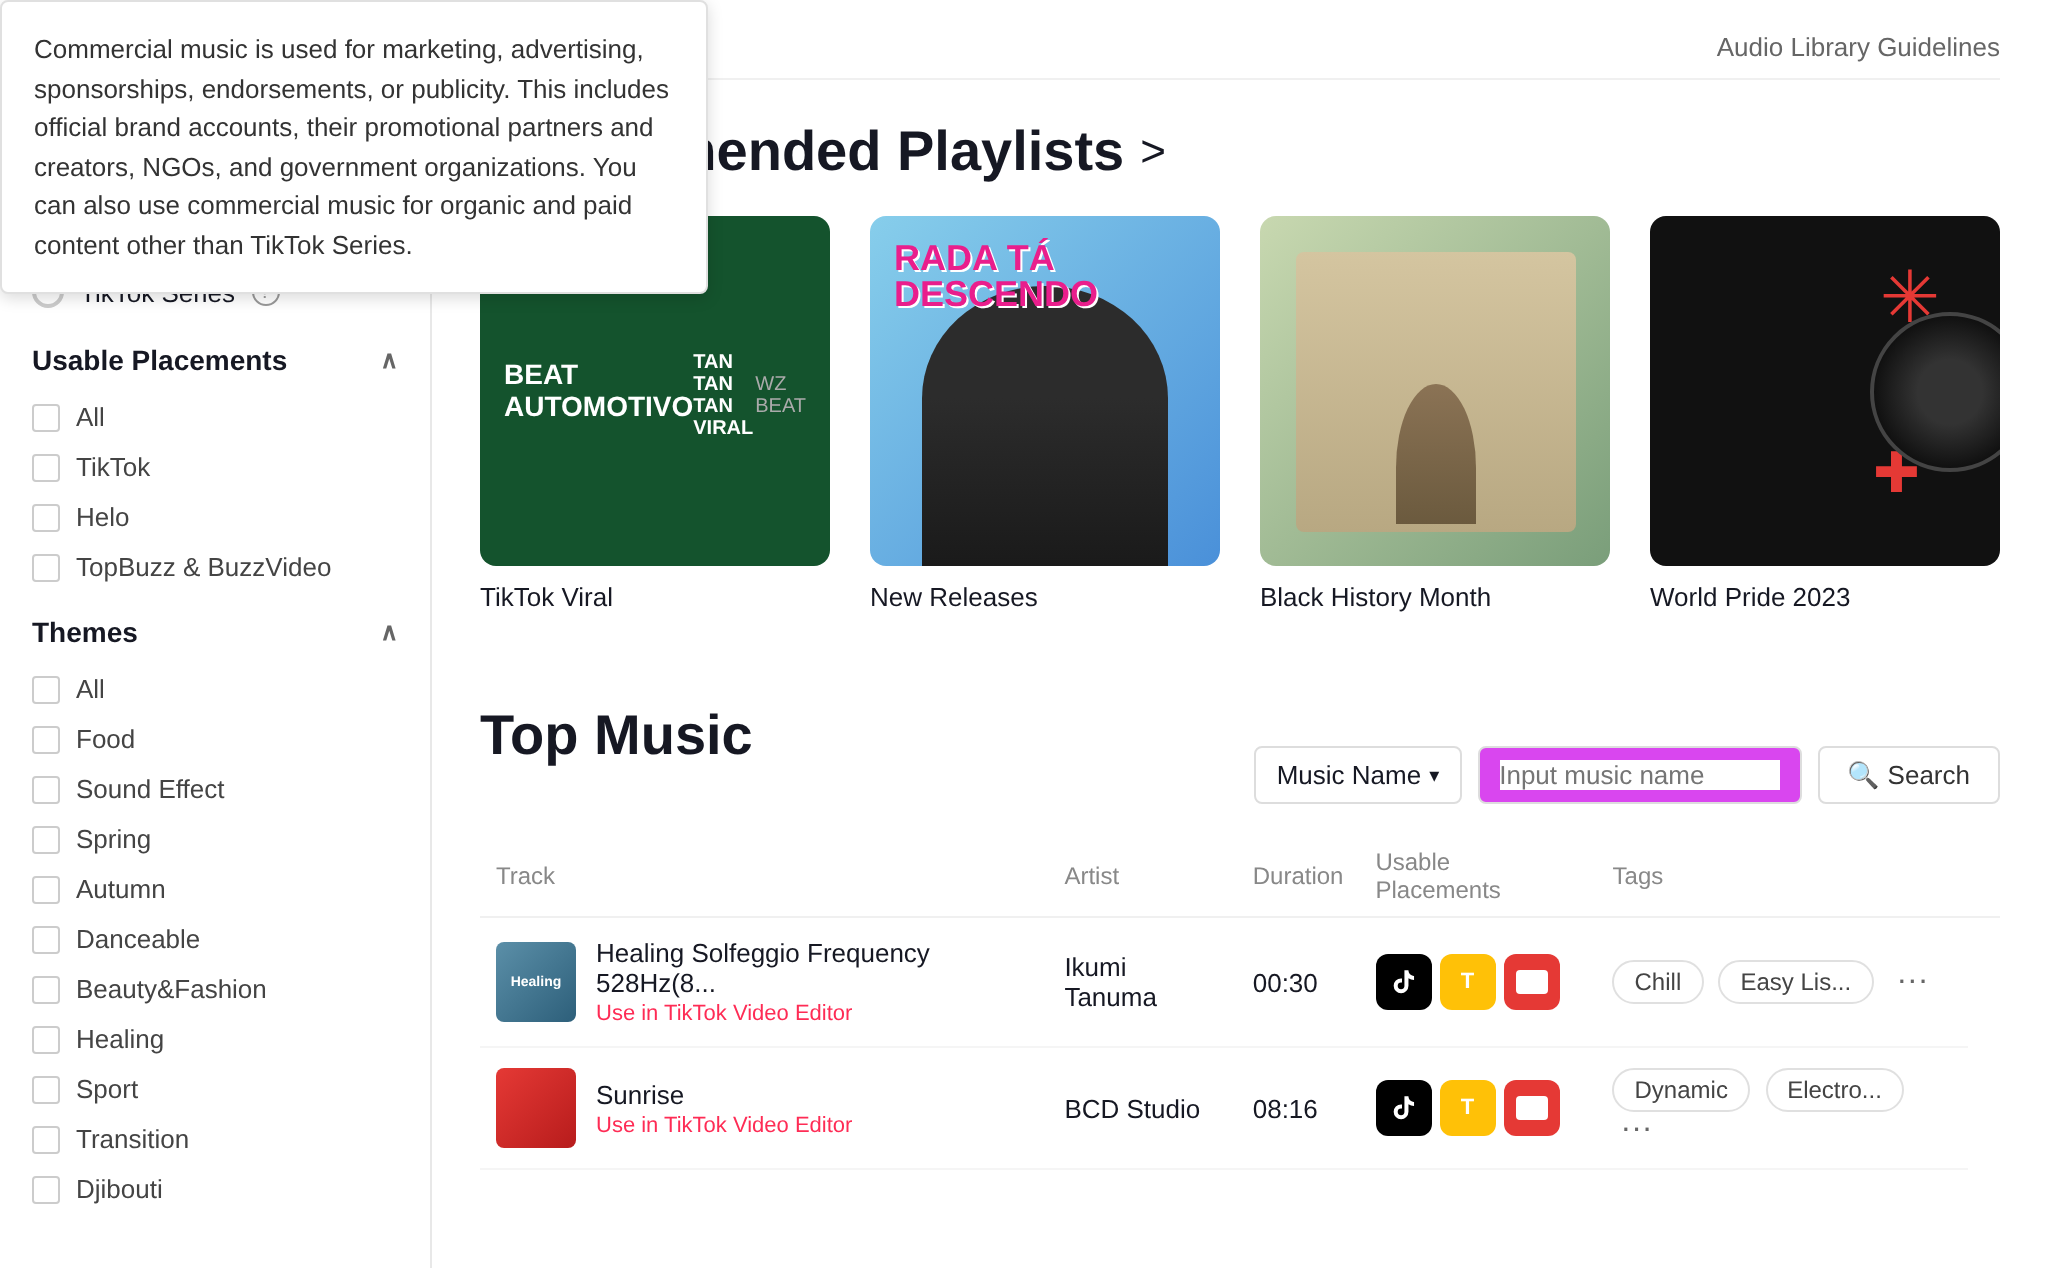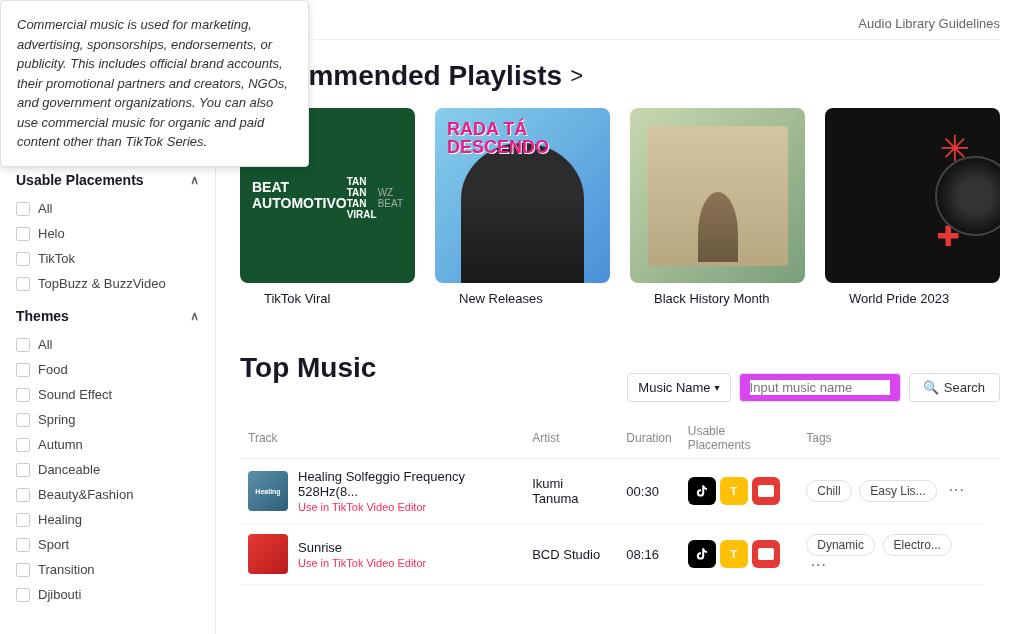--- a/index.html
+++ b/index.html
@@ -4,31 +4,30 @@
   <style>
     * { box-sizing: border-box; margin: 0; padding: 0; }
     body { font-family: -apple-system, BlinkMacSystemFont, 'Segoe UI', sans-serif; background: #fff; color: #161823; font-size: 14px; overflow: hidden; }
 
     .app-container { display: flex; height: 634px; width: 1024px; position: relative; }
 
     
     .tooltip-overlay {
       position: absolute;
       top: 0; left: 0;
-      width: 309px;
+      width: 354px;
       background: #fff;
       border: 1px solid #e0e0e0;
       border-radius: 4px;
       padding: 14px 16px;
       font-size: 13px;
       line-height: 1.5;
       color: #333;
       z-index: 100;
       box-shadow: 0 2px 8px rgba(0,0,0,0.15);
-      font-style: italic;
     }
 
     
     .sidebar {
       width: 216px;
       background: #fff;
       border-right: 1px solid #e8e8e8;
       padding: 100px 0 0 0;
       overflow-y: auto;
       flex-shrink: 0;
@@ -244,21 +243,20 @@
       width: 80px; height: 80px;
       border-radius: 50%;
       background: radial-gradient(circle, #333 30%, #111 70%);
       border: 2px solid #444;
     }
 
     .playlist-name {
       font-size: 13px;
       font-weight: 500;
       color: #161823;
-      margin-left: 24px;
     }
 
     
     .top-music-header {
       display: flex;
       align-items: center;
       justify-content: space-between;
       margin-bottom: 16px;
     }
     .top-music-title {
@@ -417,25 +415,25 @@
     <div class="section-header">
       <span>Usable Placements</span>
       <span class="chevron-icon">∧</span>
     </div>
     <div class="filter-item">
       <div class="checkbox"></div>
       <span>All</span>
     </div>
     <div class="filter-item">
       <div class="checkbox"></div>
+      <span>TikTok</span>
+    </div>
+    <div class="filter-item">
+      <div class="checkbox"></div>
       <span>Helo</span>
-    </div>
-    <div class="filter-item">
-      <div class="checkbox"></div>
-      <span>TikTok</span>
     </div>
     <div class="filter-item">
       <div class="checkbox"></div>
       <span>TopBuzz &amp; BuzzVideo</span>
     </div>
 
     <div class="section-header">
       <span>Themes</span>
       <span class="chevron-icon">∧</span>
     </div>

